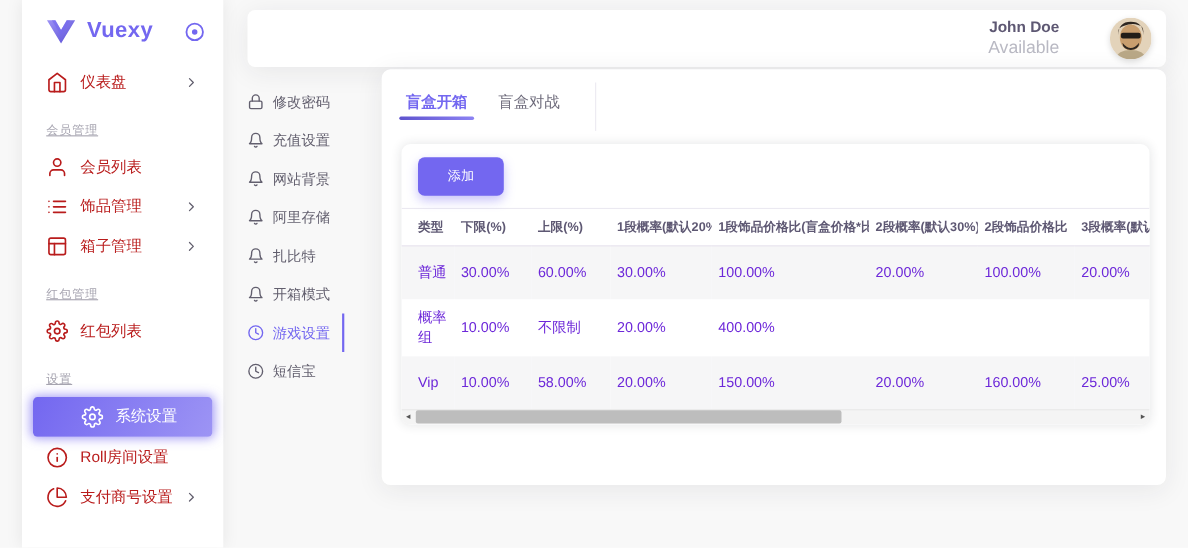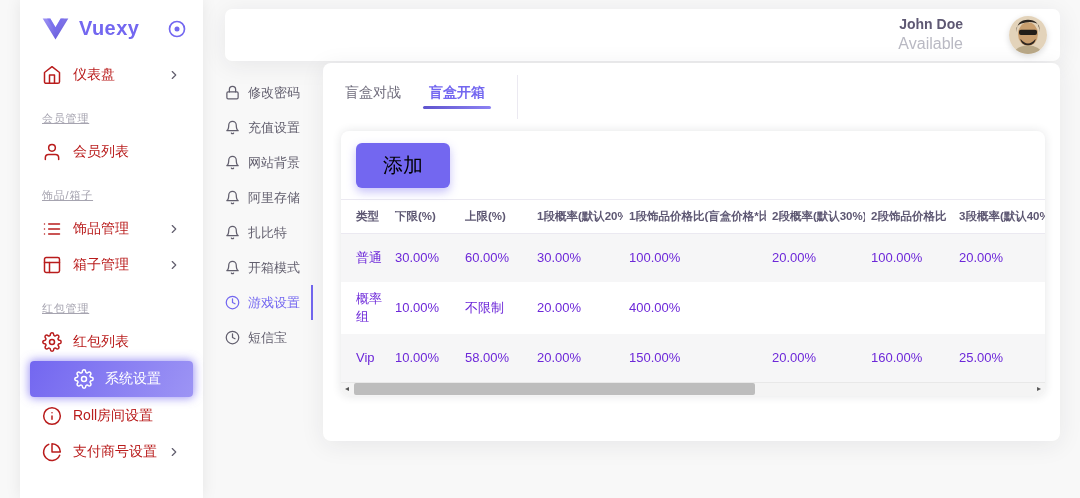--- a/index.html
+++ b/index.html
@@ -43,21 +43,21 @@
     height:52px; background:#fff; border-radius:7px;
     box-shadow:0 4px 24px rgba(34,41,47,0.08);
     display:flex; align-items:center; justify-content:flex-end; padding:0 13px;gap:35px;
   }
   .user-block { text-align:right; margin-right:11px; line-height:1.25; }
   .user-name { font-size:14px; font-weight:bold; color:#5e5873; }
   .user-status { font-size:16px; color:#b9b9c3; }
   .avatar { width:38px; height:38px; border-radius:50%; overflow:hidden; flex-shrink:0; box-shadow:0 2px 6px rgba(0,0,0,0.15); cursor:pointer; }
   .avatar svg { display:block; width:100%; height:100%; }
 
-  .content-row { display:flex; margin-top:2px; align-items:flex-start; }
+  .content-row { display:flex; margin-top:2px; align-items:flex-start;gap:24px; }
 
   
   .settings-menu { width:88px; margin-right:10px; padding-top:12px; flex-shrink:0; }
   .menu-item {
     display:flex; align-items:center; height:35px; font-size:13px; color:#625f6e;
     border-right:2px solid transparent; cursor:pointer; white-space:nowrap;
   }
   .menu-icon { width:15px; height:15px; margin-right:8px; flex-shrink:0; display:flex; }
   .menu-item.active { color:#7367f0; border-right-color:#7367f0; }
 
@@ -74,22 +74,22 @@
     background:linear-gradient(90deg,#5f54ce,#8c82f3);
   }
   .tab-divider { width:1px; height:44px; background:#ebe9f1; margin:0 0 0 6px; align-self:flex-start; }
 
   .panel {
     margin:14px 15px 0 18px; border-radius:8px; overflow:hidden;
     box-shadow:0 0 10px rgba(34,41,47,0.12); background:#fff;
   }
   .btn-row { padding:12px 15px 11px; border-bottom:1px solid #ebe9f1; }
   .add-btn {
-    background:#7367f0; color:#000000; border:none; border-radius:6px;
-    font-family:inherit; font-size:20px; padding:9px 27px; cursor:pointer;
+    background:#7367f0; color:#ffffff; border:none; border-radius:6px;
+    font-family:inherit; font-size:12px; padding:9px 27px; cursor:pointer;
     box-shadow:0 4px 10px rgba(115,103,240,0.4);
   }
 
   table { width:100%; border-collapse:collapse; table-layout:fixed; }
   th {
     text-align:left; font-size:11.5px; font-weight:bold; color:#5e5873;
     padding:9px 6px; white-space:nowrap; overflow:hidden; border-bottom:1px solid #ebe9f1;
     background:#fff;
   }
   td { font-size:13px; color:#6d28d9; padding:8px 6px; height:48px; vertical-align:middle; }
@@ -151,21 +151,20 @@
       <div class="nav-item">
         <span class="nav-icon">
           <svg viewBox="0 0 24 24" fill="none" stroke="currentColor" stroke-width="1.8" stroke-linecap="round" stroke-linejoin="round">
               <path d="M20 21v-2a4 4 0 00-4-4H8a4 4 0 00-4 4v2"></path>
               <circle cx="12" cy="7" r="4"></circle>
             </svg>
         </span>
         <span>会员列表</span>
       </div>
 
-      <div class="nav-section">饰品/箱子</div>
       <div class="nav-item">
         <span class="nav-icon">
           <svg viewBox="0 0 24 24" fill="none" stroke="currentColor" stroke-width="1.8" stroke-linecap="round" stroke-linejoin="round">
               <line x1="8" y1="6" x2="21" y2="6"></line>
               <line x1="8" y1="12" x2="21" y2="12"></line>
               <line x1="8" y1="18" x2="21" y2="18"></line>
               <line x1="3" y1="6" x2="3.01" y2="6"></line>
               <line x1="3" y1="12" x2="3.01" y2="12"></line>
               <line x1="3" y1="18" x2="3.01" y2="18"></line>
             </svg>
@@ -197,20 +196,21 @@
       <div class="nav-item">
         <span class="nav-icon">
           <svg viewBox="0 0 24 24" fill="none" stroke="currentColor" stroke-width="1.8" stroke-linecap="round" stroke-linejoin="round">
               <circle cx="12" cy="12" r="3"></circle>
               <path d="M19.4 15a1.65 1.65 0 00.33 1.82l.06.06a2 2 0 010 2.83 2 2 0 01-2.83 0l-.06-.06a1.65 1.65 0 00-1.82-.33 1.65 1.65 0 00-1 1.51V21a2 2 0 01-2 2 2 2 0 01-2-2v-.09A1.65 1.65 0 009 19.4a1.65 1.65 0 00-1.82.33l-.06.06a2 2 0 01-2.83 0 2 2 0 010-2.83l.06-.06a1.65 1.65 0 00.33-1.82 1.65 1.65 0 00-1.51-1H3a2 2 0 01-2-2 2 2 0 012-2h.09A1.65 1.65 0 004.6 9a1.65 1.65 0 00-.33-1.82l-.06-.06a2 2 0 010-2.83 2 2 0 012.83 0l.06.06a1.65 1.65 0 001.82.33H9a1.65 1.65 0 001-1.51V3a2 2 0 012-2 2 2 0 012 2v.09a1.65 1.65 0 001 1.51 1.65 1.65 0 001.82-.33l.06-.06a2 2 0 012.83 0 2 2 0 010 2.83l-.06.06a1.65 1.65 0 00-.33 1.82V9a1.65 1.65 0 001.51 1H21a2 2 0 012 2 2 2 0 01-2 2h-.09a1.65 1.65 0 00-1.51 1z"></path>
             </svg>
         </span>
         <span>红包列表</span>
       </div>
 
+      <div class="nav-section">设置</div>
       <div class="nav-item active">
         <span class="nav-icon">
           <svg viewBox="0 0 24 24" fill="none" stroke="currentColor" stroke-width="1.8" stroke-linecap="round" stroke-linejoin="round">
               <circle cx="12" cy="12" r="3"></circle>
               <path d="M19.4 15a1.65 1.65 0 00.33 1.82l.06.06a2 2 0 010 2.83 2 2 0 01-2.83 0l-.06-.06a1.65 1.65 0 00-1.82-.33 1.65 1.65 0 00-1 1.51V21a2 2 0 01-2 2 2 2 0 01-2-2v-.09A1.65 1.65 0 009 19.4a1.65 1.65 0 00-1.82.33l-.06.06a2 2 0 01-2.83 0 2 2 0 010-2.83l.06-.06a1.65 1.65 0 00.33-1.82 1.65 1.65 0 00-1.51-1H3a2 2 0 01-2-2 2 2 0 012-2h.09A1.65 1.65 0 004.6 9a1.65 1.65 0 00-.33-1.82l-.06-.06a2 2 0 010-2.83 2 2 0 012.83 0l.06.06a1.65 1.65 0 001.82.33H9a1.65 1.65 0 001-1.51V3a2 2 0 012-2 2 2 0 012 2v.09a1.65 1.65 0 001 1.51 1.65 1.65 0 001.82-.33l.06-.06a2 2 0 012.83 0 2 2 0 010 2.83l-.06.06a1.65 1.65 0 00-.33 1.82V9a1.65 1.65 0 001.51 1H21a2 2 0 012 2 2 2 0 01-2 2h-.09a1.65 1.65 0 00-1.51 1z"></path>
             </svg>
         </span>
         <span>系统设置</span>
       </div>
       <div class="nav-item">
@@ -332,22 +332,22 @@
                 <circle cx="12" cy="12" r="10"></circle>
                 <polyline points="12 6 12 12 16 14"></polyline>
               </svg>
           </span>
           <span>短信宝</span>
         </div>
       </nav>
 
       <section class="main-card">
         <div class="tabs-row">
+          <div class="tab active">盲盒开箱</div>
           <div class="tab">盲盒对战</div>
-          <div class="tab active">盲盒开箱</div>
           <div class="tab-divider"></div>
         </div>
 
         <div class="panel">
           <div class="btn-row">
             <button class="add-btn">添加</button>
           </div>
 
           <table>
             <thead>

